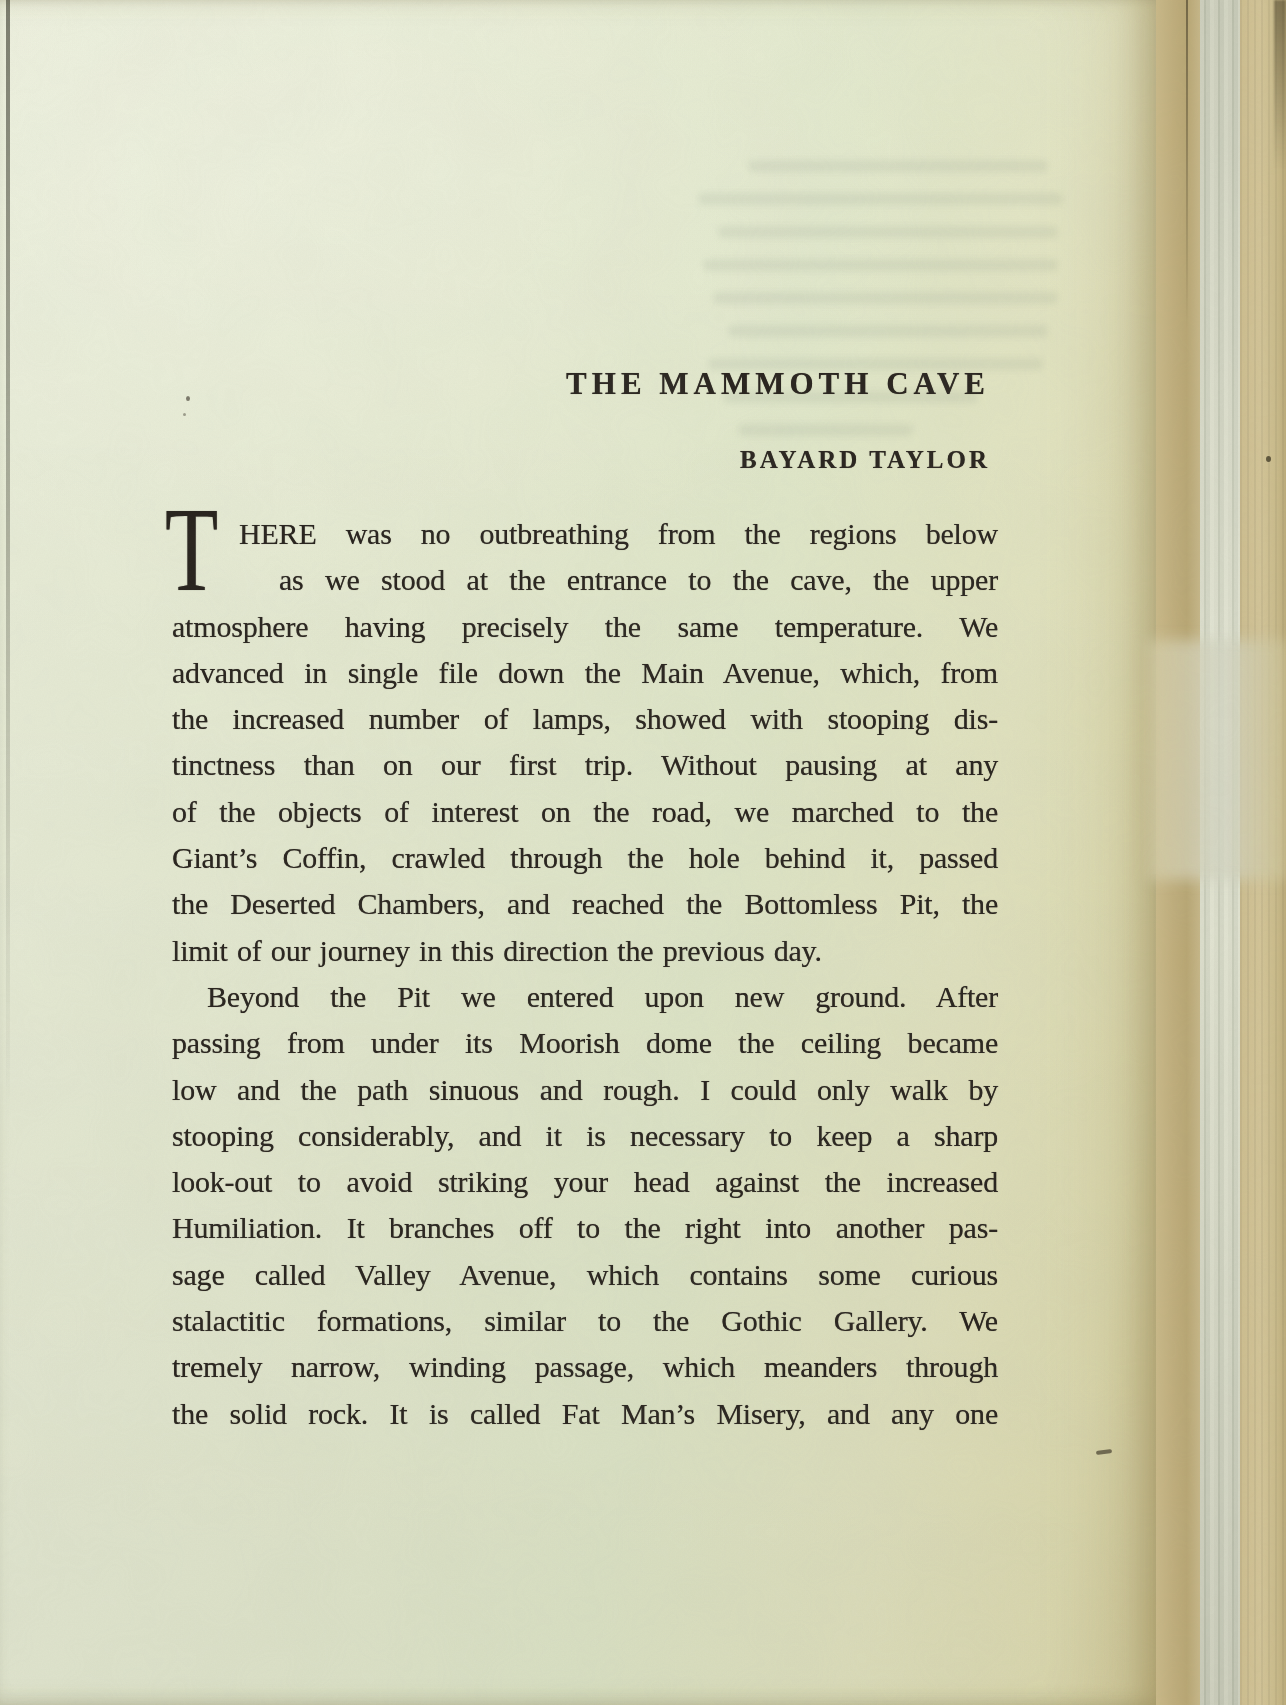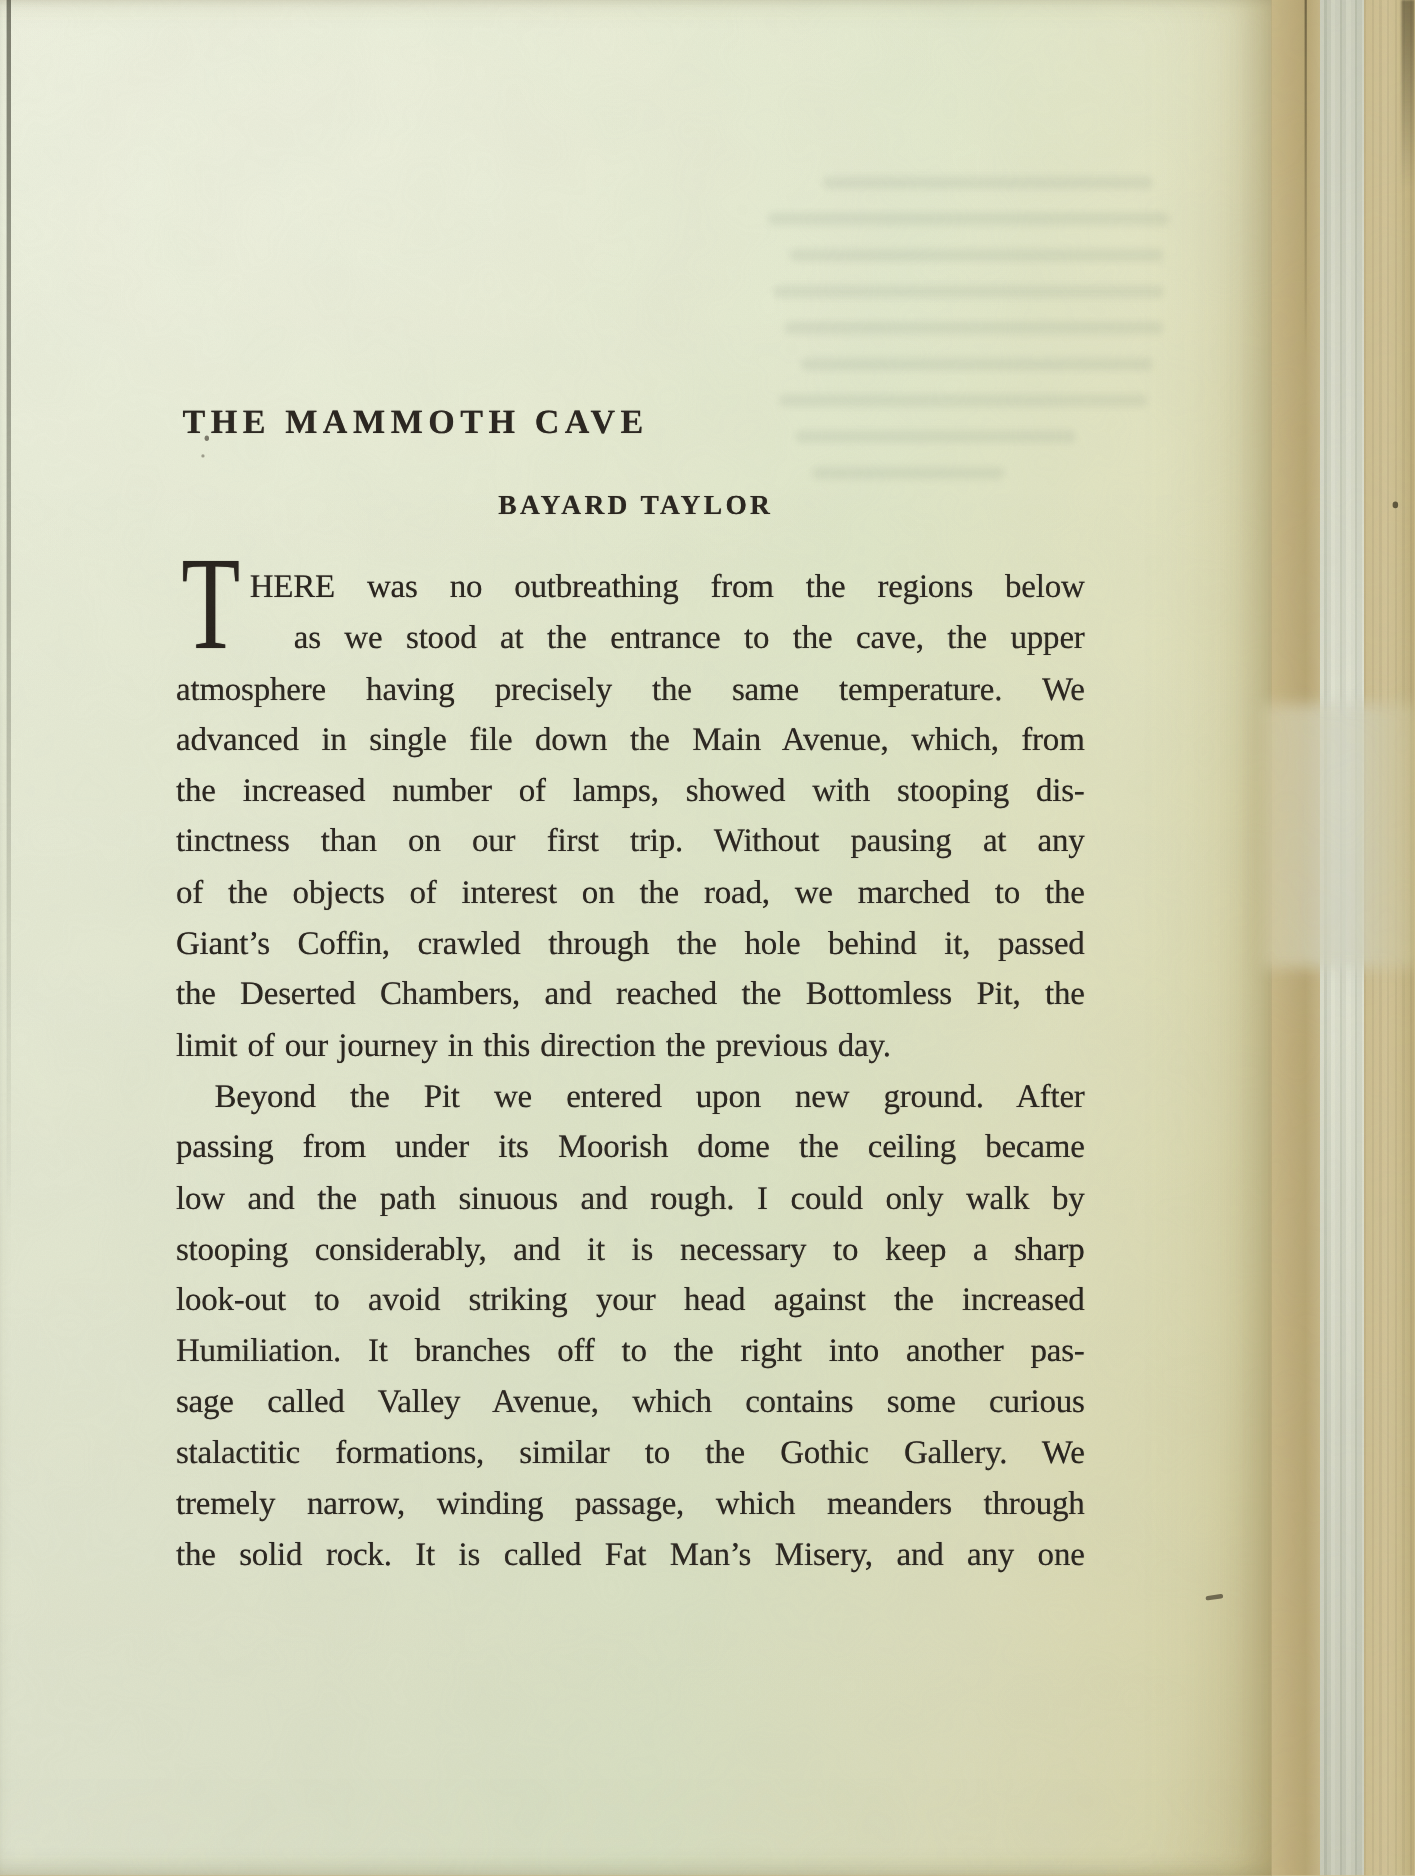--- a/index.html
+++ b/index.html
@@ -45,30 +45,30 @@
     background: rgba(120,138,124,0.13);
     margin-bottom: 21px;
   }
 
   
   .print { color: #26211c; text-shadow: 0 0 0.7px rgba(35,28,22,0.65); }
 
   .title {
     position: absolute; left: 166px; top: 366px; width: 824px;
     font-size: 31px; line-height: 36px; font-weight: bold;
-    letter-spacing: 5px; text-align: left; margin: 0;
+    letter-spacing: 5px; text-align: right; margin: 0;
   }
   .author {
     position: absolute; left: 166px; top: 445px; width: 824px;
     font-size: 25px; line-height: 30px; font-weight: bold;
-    letter-spacing: 3px; text-align: center; margin: 0;
+    letter-spacing: 3px; text-align: right; margin: 0;
   }
 
   .bodytext {
-    position: absolute; left: 160px; top: 511px; width: 826px;
+    position: absolute; left: 172px; top: 511px; width: 826px;
     font-size: 30px; line-height: 46.3px;
     letter-spacing: -0.2px; word-spacing: 2px;
   }
   .ln { text-align: justify; text-align-last: justify; white-space: nowrap; white-space: normal; }
   .ln-first  { padding-left: 67px; }
   .ln-second { padding-left: 107px; }
   .ln-indent { text-indent: 35px; }
   .ln-end { text-align-last: left; }
 
   .dropcap {

